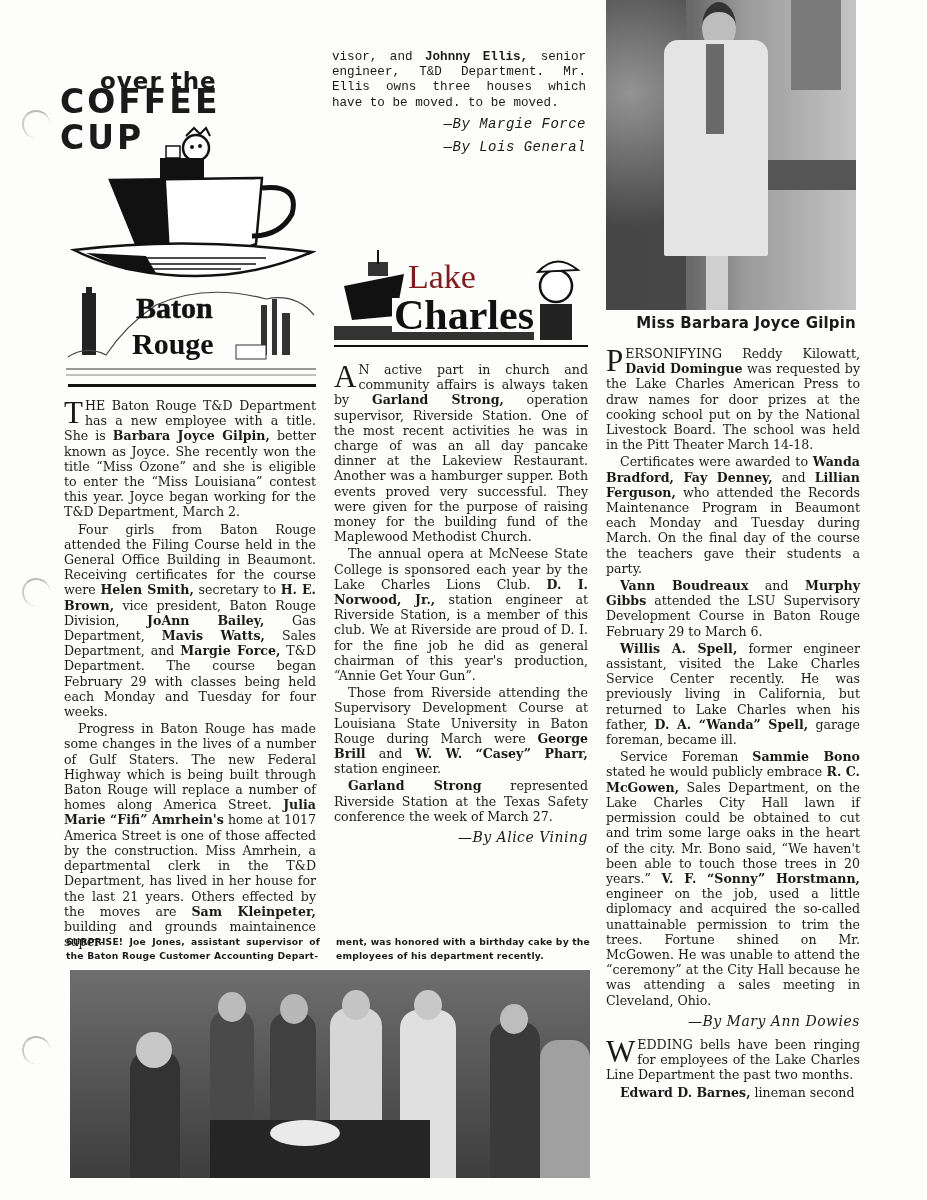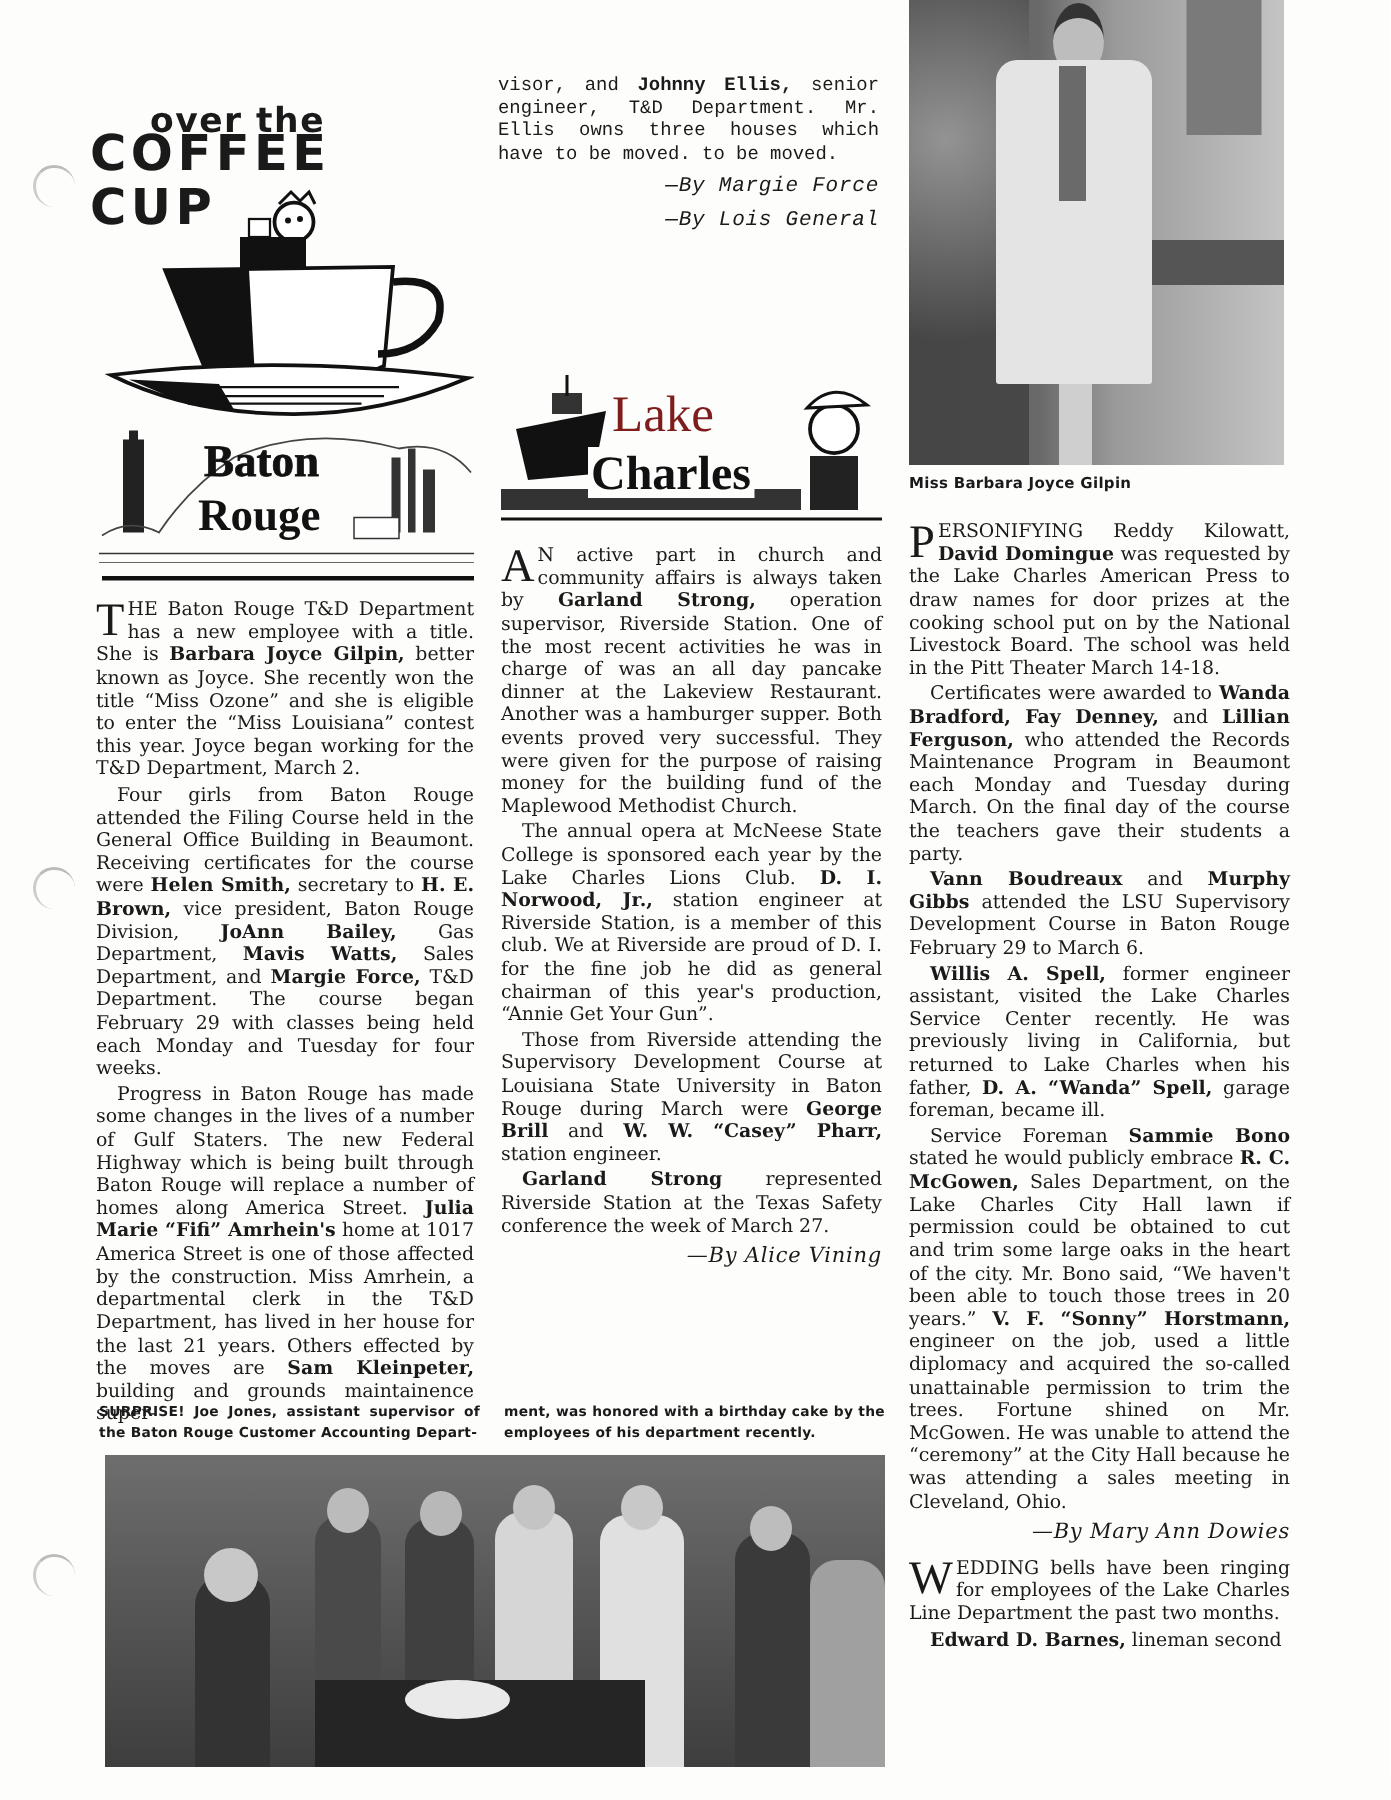--- a/index.html
+++ b/index.html
@@ -89,41 +89,41 @@
       <path d="M10 40 L70 28 L62 70 L18 74 Z" fill="#111"></path>
       <rect x="34" y="16" width="20" height="14" fill="#333"></rect>
       <line x1="44" y1="4" x2="44" y2="18" stroke="#111" stroke-width="2"></line>
       <circle cx="222" cy="40" r="16" fill="#fff" stroke="#111" stroke-width="2.5"></circle>
       <path d="M204 26 Q222 6 244 24 Z" fill="#fff" stroke="#111" stroke-width="2"></path>
       <rect x="206" y="58" width="32" height="36" fill="#222"></rect>
       <rect x="0" y="80" width="200" height="14" fill="#333"></rect>
       <line x1="0" y1="100" x2="254" y2="100" stroke="#111" stroke-width="2"></line>
     </svg>
     <div style="position:absolute;left:74px;top:14px;font-family:'Liberation Serif',serif;font-weight:normal;font-size:34px;line-height:34px;color:#7f1d1d;">Lake</div>
-    <div style="position:absolute;left:58px;top:52px;font-family:'Liberation Serif',serif;font-weight:bold;font-size:32px;line-height:34px;color:#111;background:#fdfdfc;padding:0 2px;">Charles</div>
+    <div style="position:absolute;left:58px;top:52px;font-family:'Liberation Serif',serif;font-weight:bold;font-size:42px;line-height:34px;color:#111;background:#fdfdfc;padding:0 2px;">Charles</div>
   </div>
 
   <div class="col" style="left:334px;top:362px;width:254px;">
     <p class="first"><span class="drop">A</span><span>N active part in church and community affairs is always taken by </span><b>Garland Strong,</b><span> operation supervisor, Riverside Station. One of the most recent activities he was in charge of was an all day pancake dinner at the Lakeview Restaurant. Another was a hamburger supper. Both events proved very successful. They were given for the purpose of raising money for the building fund of the Maplewood Methodist Church.</span></p>
     <p><span>The annual opera at McNeese State College is sponsored each year by the Lake Charles Lions Club. </span><b>D. I. Norwood, Jr.,</b><span> station engineer at Riverside Station, is a member of this club. We at Riverside are proud of D. I. for the fine job he did as general chairman of this year's production, “Annie Get Your Gun”.</span></p>
     <p><span>Those from Riverside attending the Supervisory Development Course at Louisiana State University in Baton Rouge during March were </span><b>George Brill</b><span> and </span><b>W. W. “Casey” Pharr,</b><span> station engineer.</span></p>
     <p><b>Garland Strong</b><span> represented Riverside Station at the Texas Safety conference the week of March 27.</span></p>
     <div class="by">—By Alice Vining</div>
   </div>
 
   <div class="photo" style="left:606px;top:0;width:250px;height:310px;background:linear-gradient(90deg,#555 0%,#6a6a6a 35%,#9a9a9a 55%,#c4c4c4 100%);">
     <div style="position:absolute;left:0;top:0;width:80px;height:310px;background:radial-gradient(circle at 30% 30%,#9a9a9a 0,#444 60%);opacity:.9"></div>
     <div style="position:absolute;left:185px;top:0;width:50px;height:90px;background:#7a7a7a"></div>
     <div style="position:absolute;left:150px;top:160px;width:100px;height:30px;background:#555"></div>
     <div style="position:absolute;left:96px;top:2px;width:34px;height:40px;border-radius:50%;background:#bdbdbd;border-top:10px solid #333"></div>
     <div style="position:absolute;left:58px;top:40px;width:104px;height:216px;background:#e4e4e4;border-radius:14px 14px 2px 2px"></div>
     <div style="position:absolute;left:100px;top:44px;width:18px;height:90px;background:#6a6a6a"></div>
     <div style="position:absolute;left:100px;top:256px;width:22px;height:54px;background:#cfcfcf"></div>
   </div>
-  <div class="cap-sans" style="position:absolute;left:606px;top:316px;width:250px;text-align:left;font-size:10px;">Miss Barbara Joyce Gilpin</div>
+  <div class="cap-sans" style="position:absolute;left:606px;top:316px;width:250px;text-align:right;font-size:15px;">Miss Barbara Joyce Gilpin</div>
 
   <div class="col" style="left:606px;top:346px;width:254px;">
     <p class="first"><span class="drop">P</span><span>ERSONIFYING Reddy Kilowatt, </span><b>David Domingue</b><span> was requested by the Lake Charles American Press to draw names for door prizes at the cooking school put on by the National Livestock Board. The school was held in the Pitt Theater March 14-18.</span></p>
     <p><span>Certificates were awarded to </span><b>Wanda Bradford, Fay Denney,</b><span> and </span><b>Lillian Ferguson,</b><span> who attended the Records Maintenance Program in Beaumont each Monday and Tuesday during March. On the final day of the course the teachers gave their students a party.</span></p>
     <p><b>Vann Boudreaux</b><span> and </span><b>Murphy Gibbs</b><span> attended the LSU Supervisory Development Course in Baton Rouge February 29 to March 6.</span></p>
     <p><b>Willis A. Spell,</b><span> former engineer assistant, visited the Lake Charles Service Center recently. He was previously living in California, but returned to Lake Charles when his father, </span><b>D. A. “Wanda” Spell,</b><span> garage foreman, became ill.</span></p>
     <p><span>Service Foreman </span><b>Sammie Bono</b><span> stated he would publicly embrace </span><b>R. C. McGowen,</b><span> Sales Department, on the Lake Charles City Hall lawn if permission could be obtained to cut and trim some large oaks in the heart of the city. Mr. Bono said, “We haven't been able to touch those trees in 20 years.” </span><b>V. F. “Sonny” Horstmann,</b><span> engineer on the job, used a little diplomacy and acquired the so-called unattainable permission to trim the trees. Fortune shined on Mr. McGowen. He was unable to attend the “ceremony” at the City Hall because he was attending a sales meeting in Cleveland, Ohio.</span></p>
     <div class="by">—By Mary Ann Dowies</div>
     <p class="first"><span class="drop">W</span><span>EDDING bells have been ringing for employees of the Lake Charles Line Department the past two months.</span></p>
     <p><b>Edward D. Barnes,</b><span> lineman second</span></p>

